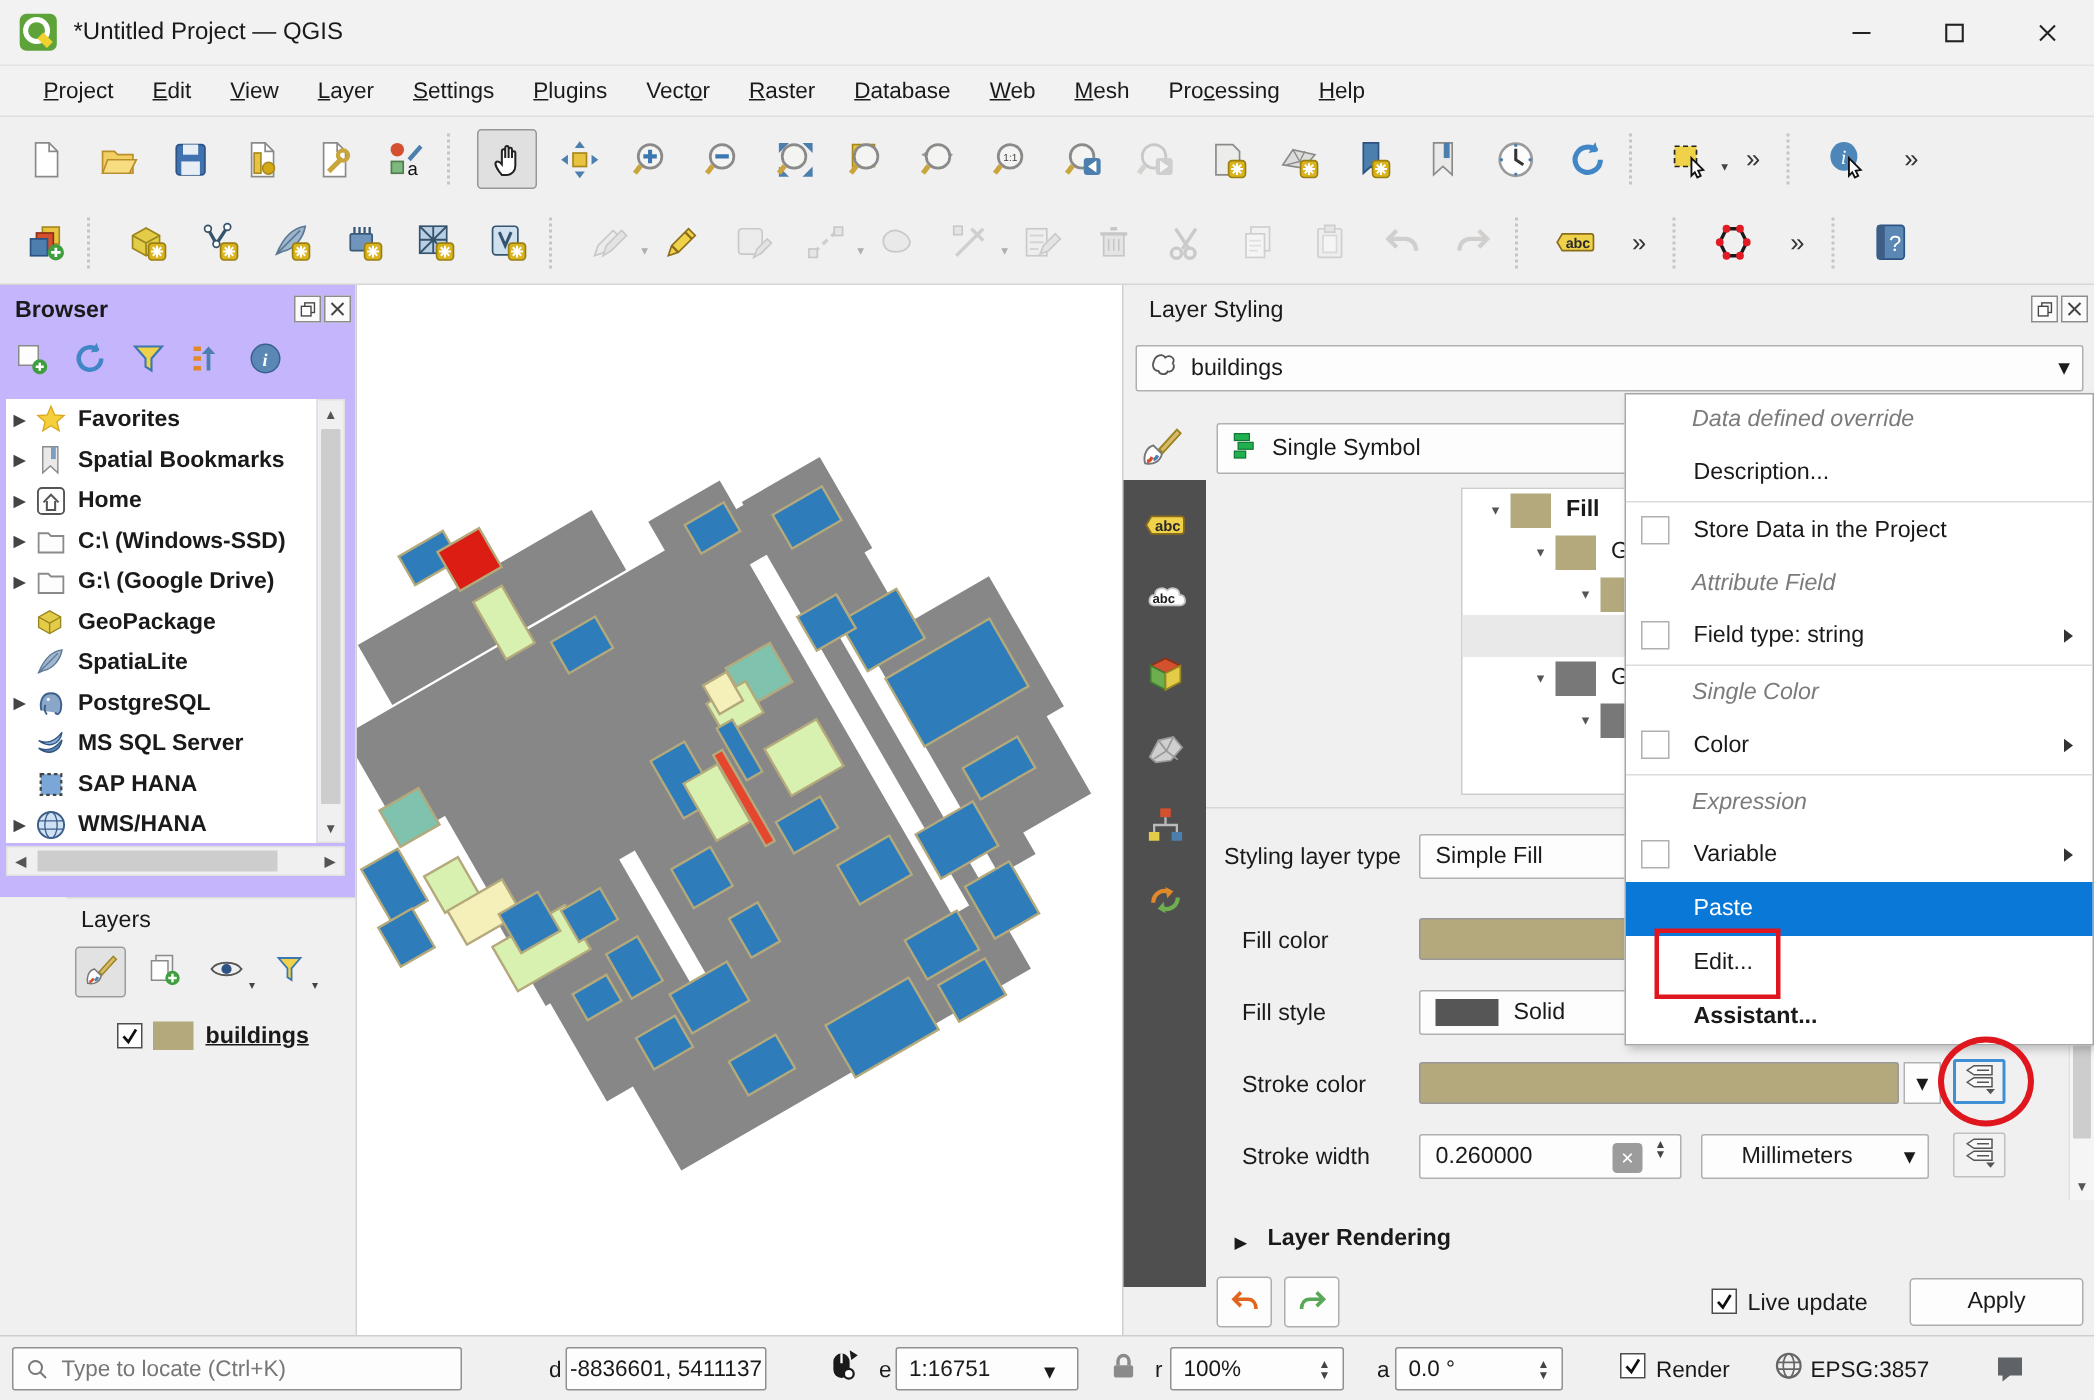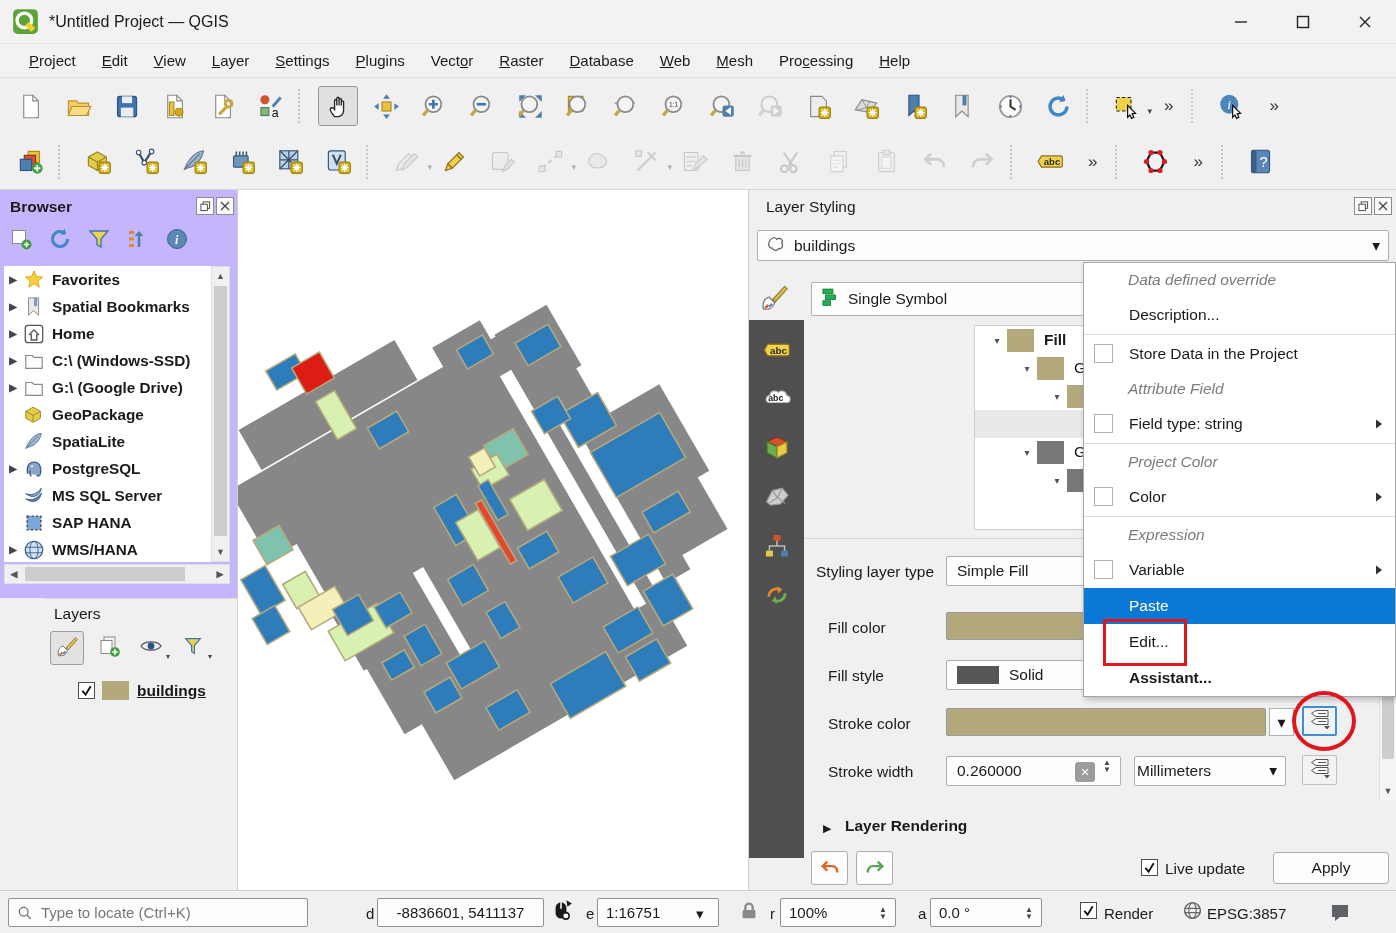--- a/index.html
+++ b/index.html
@@ -970,21 +970,21 @@
   <span class="frow-label" style="top:573px">Stroke width</span>
   <div class="combo" style="left:197px;top:566px;width:175px;height:30px">
     <span style="margin-left:10px">0.260000</span>
     <span class="abs" style="left:128px;top:5px;width:20px;height:20px;background:#9c9c9c;border-radius:3px;color:#fff;display:flex;align-items:center;justify-content:center;font-size:11px">✕</span>
     <div class="spin" style="left:150px;top:2px">
         <span>▲</span>
         <span>▼</span>
       </div>
   </div>
   <div class="combo" style="left:385px;top:566px;width:152px;height:30px">
-    <span style="margin-left:2px">Millimeters</span>
+    <span style="margin-left:26px">Millimeters</span>
     <span class="caret">▾</span>
   </div>
   <div class="ovr-btn" style="top:565px">
       <span class="ic-ovr"><svg width="24" height="24" viewBox="0 0 24 24">
     <path d="M8 3.5h12v6H8L3.5 6.5z" fill="#fafafa" stroke="#555"></path>
           <path d="M10 6.5h8" stroke="#555"></path>
     <path d="M8 11.5h12v6H8L3.5 14.5z" fill="#fafafa" stroke="#555"></path>
           <path d="M10 14.5h8" stroke="#555"></path>
     <path d="M16 19h6l-3 3.5z" fill="#555"></path>
         </svg></span>
@@ -1039,21 +1039,21 @@
     <div class="cm-item">
       <span class="cm-check"></span>
       <span>Field type: string</span>
       <svg class="cm-sub" width="12" height="12" viewBox="0 0 12 12">
         <path d="M3 1.5l6 4.5-6 4.5z" fill="#333"></path>
       </svg>
     </div>
     <div class="cm-sep">
       <div></div>
     </div>
-    <div class="cm-header">Project Color</div>
+    <div class="cm-header">Single Color</div>
     <div class="cm-item">
       <span class="cm-check"></span>
       <span>Color</span>
       <svg class="cm-sub" width="12" height="12" viewBox="0 0 12 12">
         <path d="M3 1.5l6 4.5-6 4.5z" fill="#333"></path>
       </svg>
     </div>
     <div class="cm-sep">
       <div></div>
     </div>
@@ -1084,21 +1084,21 @@
 
 <div id="statusbar">
   <div class="sb-box" style="left:8px;width:300px">
     <svg width="16" height="16" viewBox="0 0 24 24" style="margin:0 8px">
         <circle cx="10" cy="10" r="6.5" fill="none" stroke="#777" stroke-width="2"></circle>
         <path d="M15 15l5.5 5.5" stroke="#777" stroke-width="2"></path>
       </svg>
     <span style="color:#767676">Type to locate (Ctrl+K)</span>
   </div>
   <span class="sb-label" style="left:366px">d</span>
-  <div class="sb-box" style="left:377px;width:167px;justify-content:center">
+  <div class="sb-box" style="left:377px;width:134px;justify-content:center">
     <span>-8836601, 5411137</span>
     </div>
   <span class="abs" style="left:548px;top:7px">
     <svg width="26" height="26" viewBox="0 0 24 24">
         <rect x="7" y="4" width="10" height="15" rx="5" fill="#1a1a1a"></rect>
         <path d="M12 4v6" stroke="#fff" stroke-width="1.4"></path>
         <circle cx="16.5" cy="16.5" r="3" fill="#fff" stroke="#1a1a1a" stroke-width="1.4"></circle>
         <path d="M17 2l5 3-4 3z" fill="#1a1a1a"></path>
       </svg></span>
   <span class="sb-label" style="left:586px">e</span>

